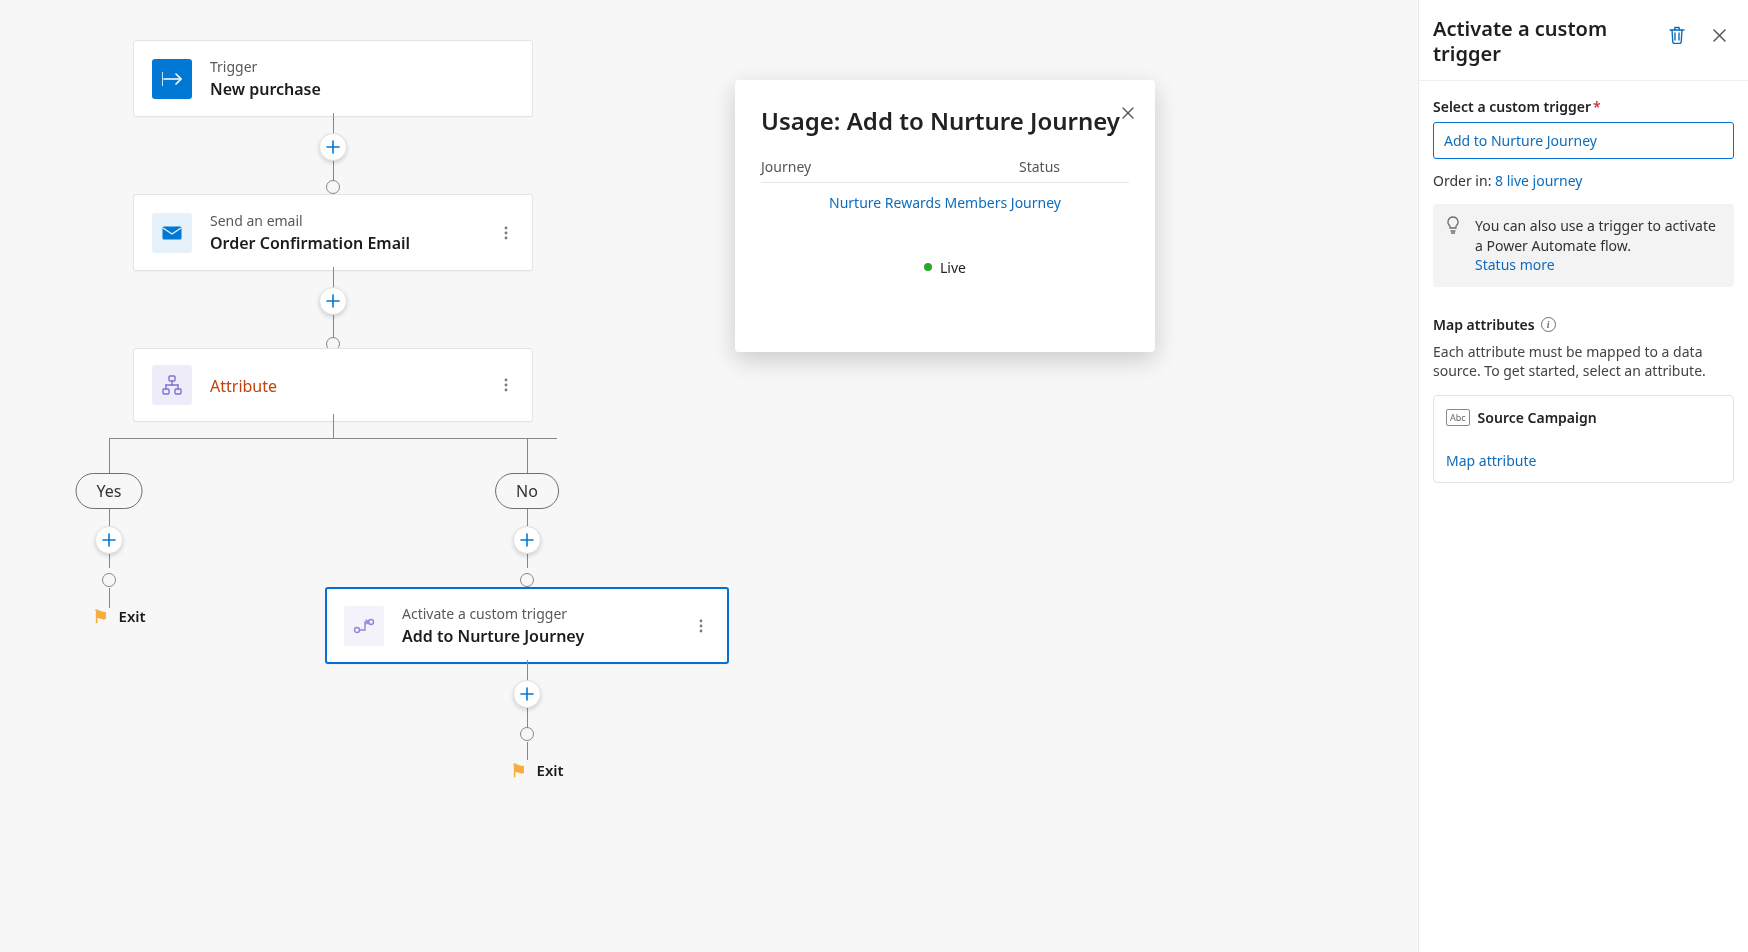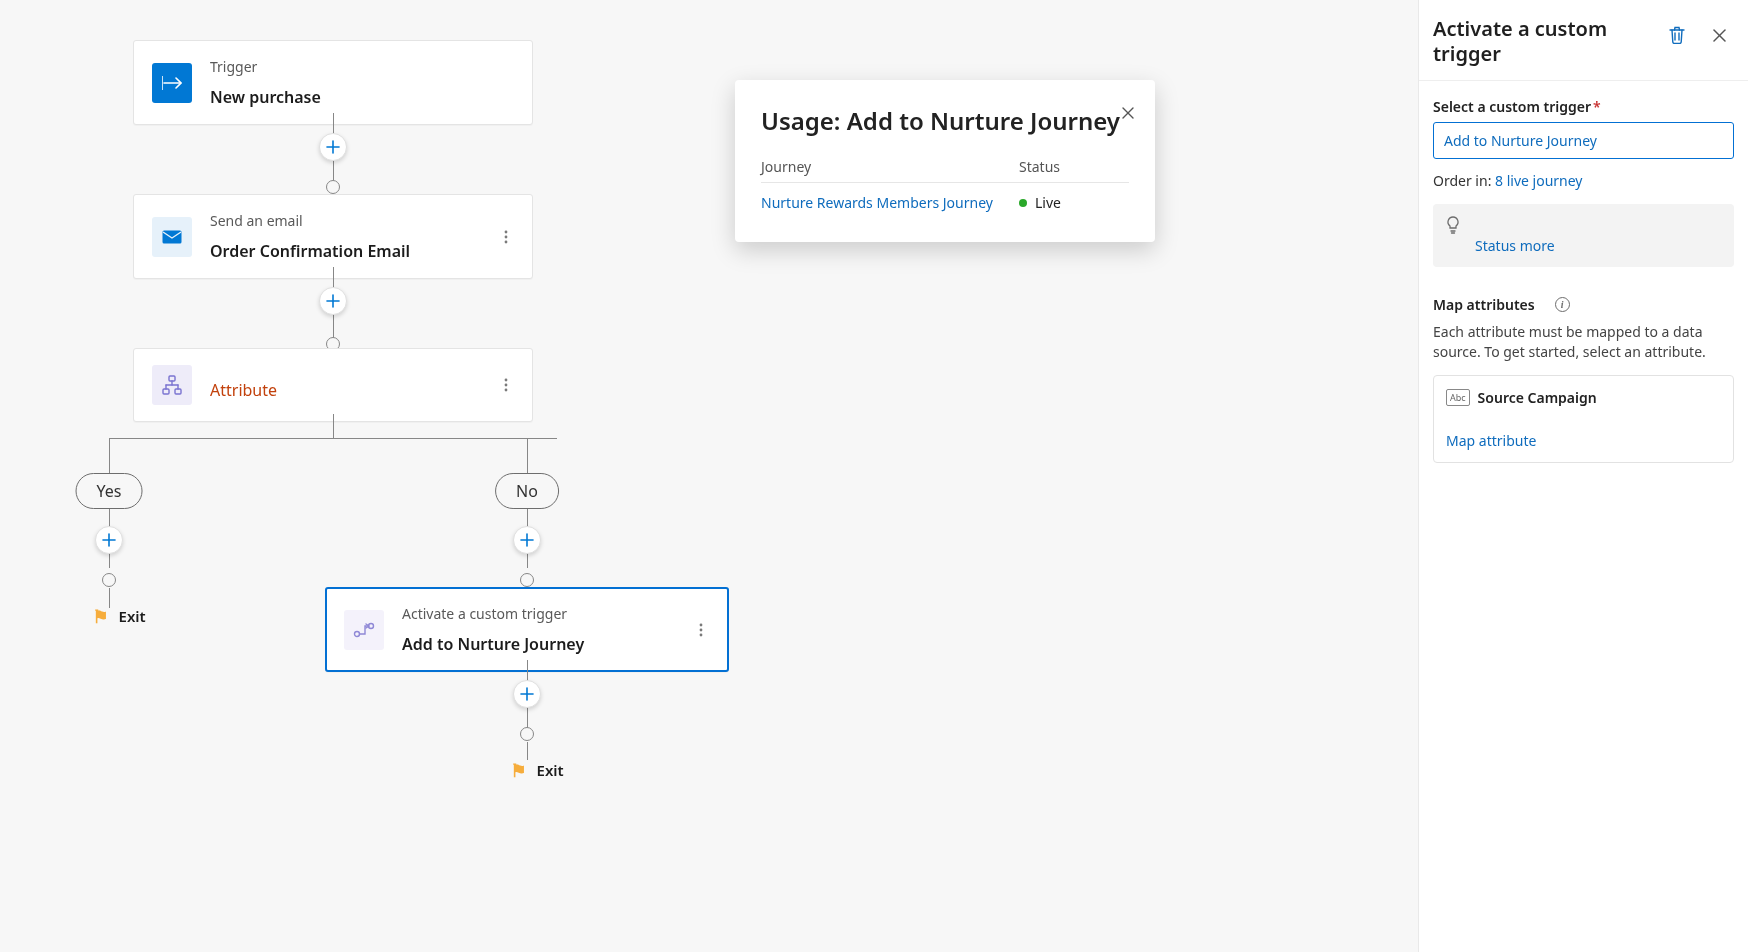--- a/index.html
+++ b/index.html
@@ -27,21 +27,21 @@
     margin-right:18px; flex:0 0 auto;
     font-size:18px;
   }
   .icon-blue-solid { background:#0178d4; color:#fff; }
   .icon-blue-light { background:#e6f1fa; color:#0178d4; }
   .icon-violet-light { background:#eeecf9; color:#7a73d1; }
   .icon-violet-faint { background:#f4f2fb; color:#8f88d6; }
 
   .node-txt { display:flex; flex-direction:column; }
   .node-label { font-size:14px; color:#595959; }
-  .node-title { font-size:16px; font-weight:600; color:#1c1c1c; margin-top:10px; }
+  .node-title { font-size:16px; font-weight:600; color:#1c1c1c; margin-top:2px; }
 
   .kebab {
     position:absolute; right:14px; top:50%; transform:translateY(-50%);
     width:24px; height:24px; display:flex; align-items:center; justify-content:center;
     color:#777; cursor:pointer; border-radius:3px;
   }
 
   
   .vline  { position:absolute; background:#878787; width:1px; }
   .hline  { position:absolute; background:#878787; height:1px; }
@@ -86,21 +86,21 @@
   .popover-title { font-size:24px; font-weight:600; color:#222; }
   .popover-desc  { font-size:14px; color:#444; margin-top:10px; line-height:1.5; }
   .popover-close {
     position:absolute; right:12px; top:18px; width:30px; height:30px;
     display:flex; align-items:center; justify-content:center;
     color:#555; cursor:pointer; border-radius:3px;
   }
 
   .usage-tbl { margin-top:20px; font-size:14px; }
   .usage-head { display:flex; color:#555; padding-bottom:6px; }
-  .usage-row  { display:flex; padding:10px 0; border-top:1px solid #e6e6e6; align-items:center; }
+  .usage-row  { display:flex; padding:10px 0; border-top:1px solid #e6e6e6; align-items:center;flex-direction:column; }
   .col-j { flex:1; }
   .col-s { flex:0 0 110px; display:flex; align-items:center; gap:8px; }
   .dot-live { width:8px; height:8px; border-radius:50%; background:#2aa82a; }
   .link { color:#0f6cbd; cursor:pointer; }
 
   
   .side {
     position:absolute; right:0; top:0; width:330px; height:100%;
     background:#fff; border-left:1px solid #e9e9e9;
     display:flex; flex-direction:column;
@@ -131,21 +131,21 @@
   .info-box {
     margin-top:14px; background:#f3f3f3; border-radius:4px;
     padding:12px 12px 12px 42px; position:relative; color:#323232;
     line-height:1.4;
   }
   .info-box .bulb {
     position:absolute; left:12px; top:12px; color:#6d6d6d; font-size:16px;
   }
 
   .section { margin-top:28px; }
-  .section-title { font-weight:600; display:flex; align-items:center; gap:20px; }
+  .section-title { font-weight:600; display:flex; align-items:center; gap:6px; }
   .info-circle {
     width:15px; height:15px; border:1.3px solid #6d6d6d; border-radius:50%;
     font-size:10px; display:flex; align-items:center; justify-content:center;
     color:#6d6d6d; font-style:italic; font-family:Georgia,serif;
   }
   .section-desc { color:#444; margin-top:8px; line-height:1.4; }
 
   .attr-card {
     margin-top:14px; border:1px solid #e2e2e2; border-radius:4px;
     padding:12px; background:#fff;
@@ -379,21 +379,21 @@
       </div>
 
       <div class="info-box">
         <span class="bulb">
           <svg width="16" height="18" viewBox="0 0 16 18" fill="none" stroke="#6d6d6d" stroke-width="1.3" stroke-linecap="round">
             <path d="M8 1 a5 5 0 0 1 3 9 v2 h-6 v-2 a5 5 0 0 1 3 -9 z"></path>
             <line x1="6" y1="15" x2="10" y2="15"></line>
               <line x1="6.5" y1="17" x2="9.5" y2="17"></line>
           </svg>
         </span>
-        <br>
+        <span>You can also use a trigger to activate a Power Automate flow.</span><br>
         <span class="link">Status more</span>
       </div>
 
       <div class="section">
         <div class="section-title">
           <span>Map attributes</span>
           <span class="info-circle">i</span>
         </div>
         <div class="section-desc">Each attribute must be mapped to a data source. To get started, select an attribute.</div>
 

